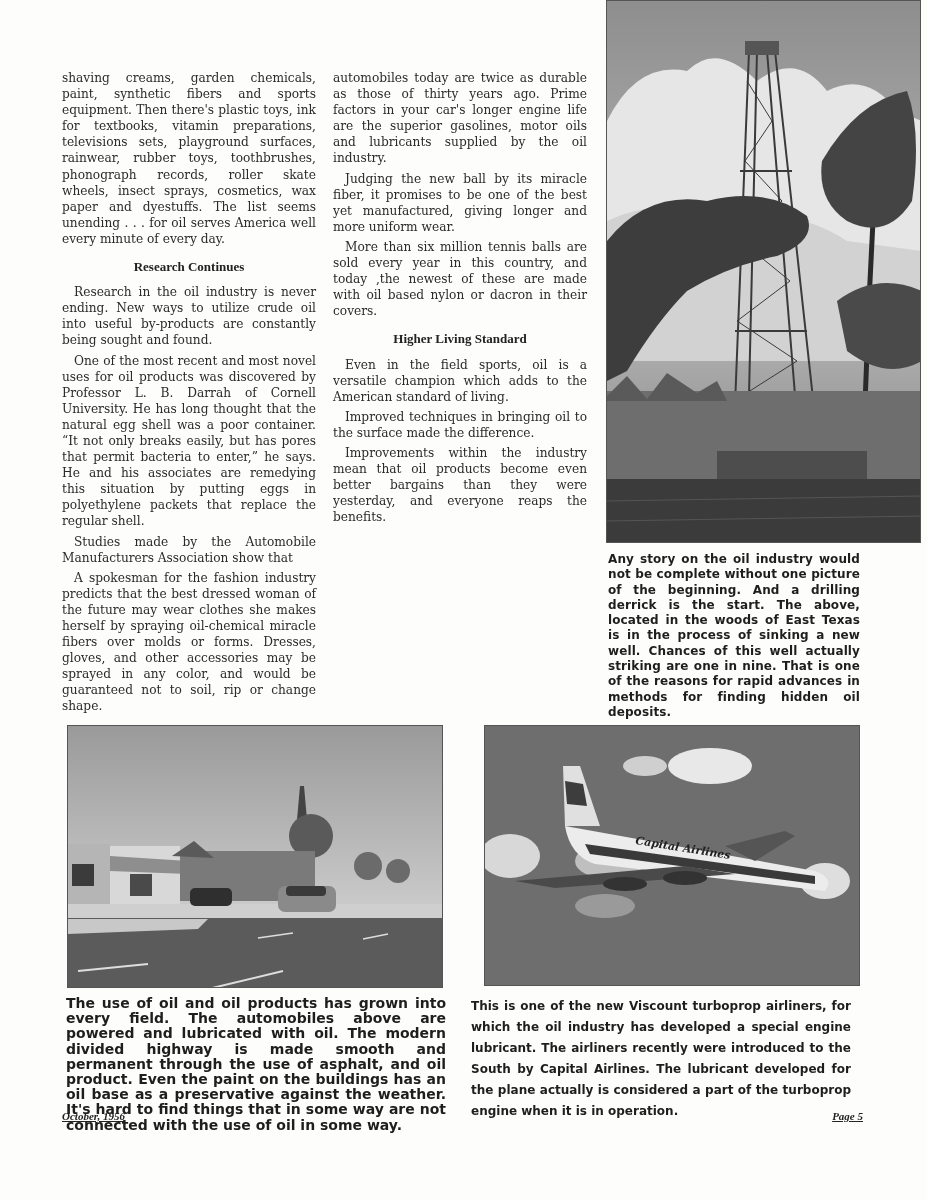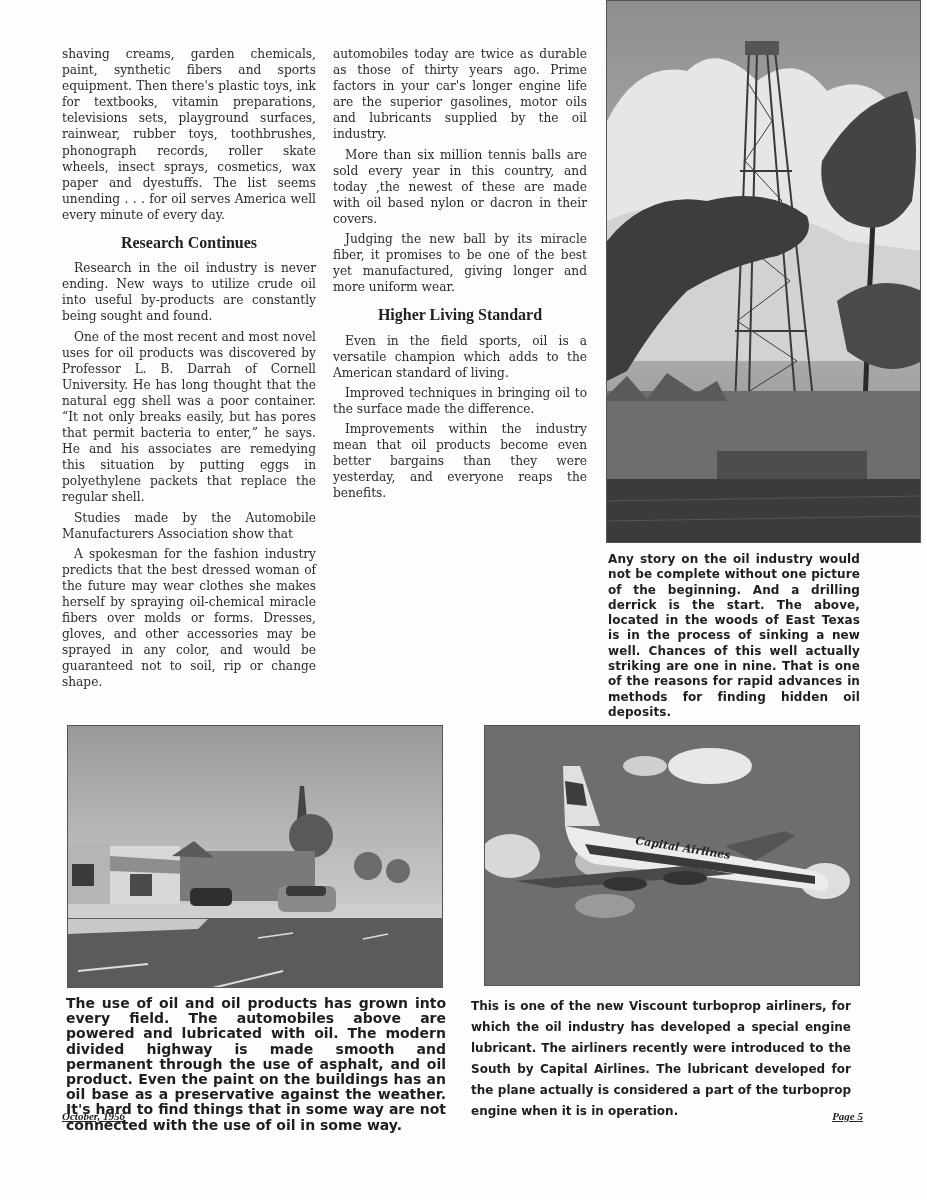--- a/index.html
+++ b/index.html
@@ -1,22 +1,22 @@
 <!DOCTYPE html>
 <html><head>
 <meta charset="utf-8">
 <style>
   * { box-sizing: border-box; margin: 0; padding: 0; }
   html, body { width: 927px; height: 1200px; background: #fdfdfb; overflow: hidden; }
   body { position: relative; font-family: "DejaVu Serif", "Liberation Serif", serif; color: #2a2a2a; }
 
   .col { position: absolute; font-family: "DejaVu Serif", serif; font-size: 12.2px; line-height: 16.1px; color: #2b2b2b; text-align: justify; }
   .col p { text-indent: 12px; margin-bottom: 4px; }
-  .col p.noindent { text-indent: 0; }
-  .col h3 { font-family: "Liberation Serif", serif; font-weight: bold; font-size: 16px; text-align: center; margin: 12px 0 9px 0; color: #222; }
+  .col p.noindent { text-indent: 0; margin-top: 24px; }
+  .col h3 { font-family: "Liberation Serif", serif; font-weight: bold; font-size: 13px; text-align: center; margin: 12px 0 9px 0; color: #222; }
 
   #col1 { left: 62px; top: 46px; width: 254px; }
   #col2 { left: 333px; top: 46px; width: 254px; }
 
   .photo { position: absolute; overflow: hidden; border: 1px solid #555; }
   #photo-derrick { left: 606px; top: 0px; width: 315px; height: 543px; }
   #photo-street { left: 67px; top: 725px; width: 376px; height: 263px; }
   #photo-airliner { left: 484px; top: 725px; width: 376px; height: 261px; }
 
   .caption { position: absolute; font-family: "DejaVu Sans", "Liberation Sans", sans-serif; font-weight: bold; color: #1e1e1e; text-align: justify; }
@@ -35,22 +35,22 @@
   <p class="noindent">shaving creams, garden chemicals, paint, synthetic fibers and sports equipment. Then there's plastic toys, ink for textbooks, vitamin preparations, televisions sets, playground surfaces, rainwear, rubber toys, toothbrushes, phonograph records, roller skate wheels, insect sprays, cosmetics, wax paper and dyestuffs. The list seems unending . . . for oil serves America well every minute of every day.</p>
   <h3>Research Continues</h3>
   <p>Research in the oil industry is never ending. New ways to utilize crude oil into useful by-products are constantly being sought and found.</p>
   <p>One of the most recent and most novel uses for oil products was discovered by Professor L. B. Darrah of Cornell University. He has long thought that the natural egg shell was a poor container. “It not only breaks easily, but has pores that permit bacteria to enter,” he says. He and his associates are remedying this situation by putting eggs in polyethylene packets that replace the regular shell.</p>
   <p>Studies made by the Automobile Manufacturers Association show that</p>
   <p>A spokesman for the fashion industry predicts that the best dressed woman of the future may wear clothes she makes herself by spraying oil-chemical miracle fibers over molds or forms. Dresses, gloves, and other accessories may be sprayed in any color, and would be guaranteed not to soil, rip or change shape.</p>
 </div>
 
 <div id="col2" class="col">
   <p class="noindent">automobiles today are twice as durable as those of thirty years ago. Prime factors in your car's longer engine life are the superior gasolines, motor oils and lubricants supplied by the oil industry.</p>
+  <p>Judging the new ball by its miracle fiber, it promises to be one of the best yet manufactured, giving longer and more uniform wear.</p>
   <p>More than six million tennis balls are sold every year in this country, and today ,the newest of these are made with oil based nylon or dacron in their covers.</p>
-  <p>Judging the new ball by its miracle fiber, it promises to be one of the best yet manufactured, giving longer and more uniform wear.</p>
   <h3>Higher Living Standard</h3>
   <p>Even in the field sports, oil is a versatile champion which adds to the American standard of living.</p>
   <p>Improved techniques in bringing oil to the surface made the difference.</p>
   <p>Improvements within the industry mean that oil products become even better bargains than they were yesterday, and everyone reaps the benefits.</p>
 </div>
 
 <div id="photo-derrick" class="photo">
   <svg width="315" height="543" viewBox="0 0 315 543">
     <defs>
       <linearGradient id="skyD" x1="0" y1="0" x2="0" y2="1">

